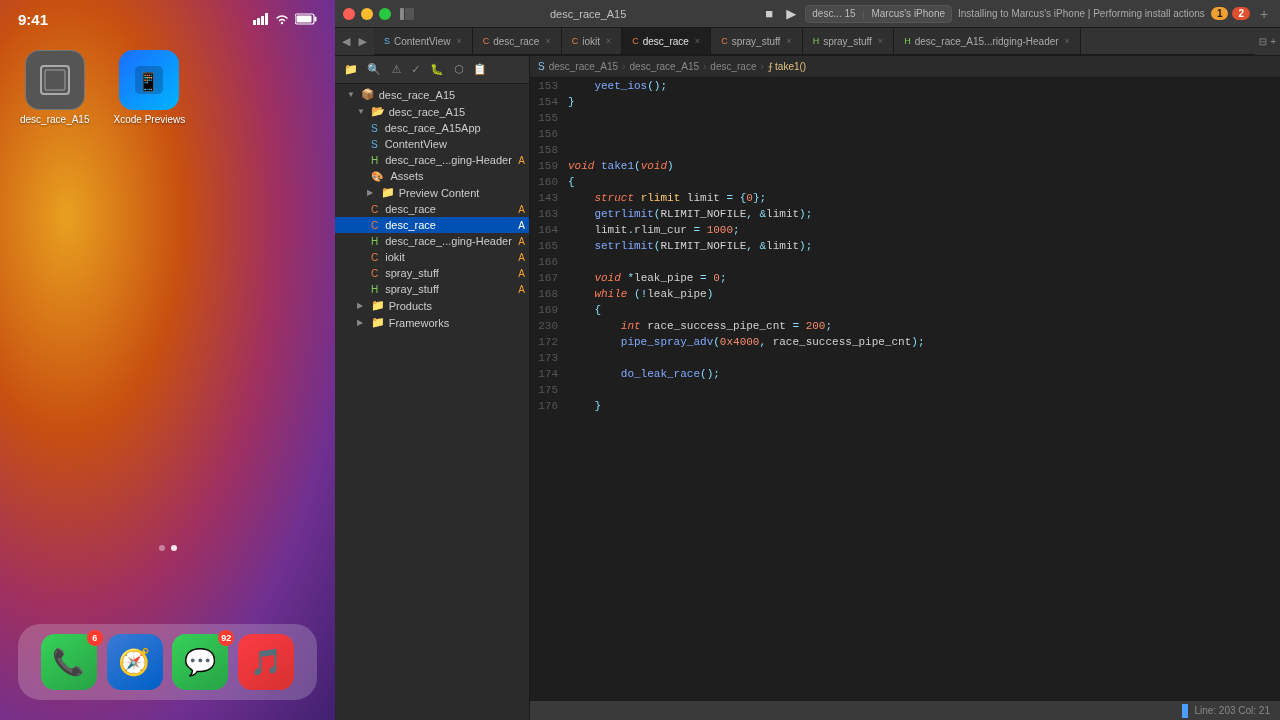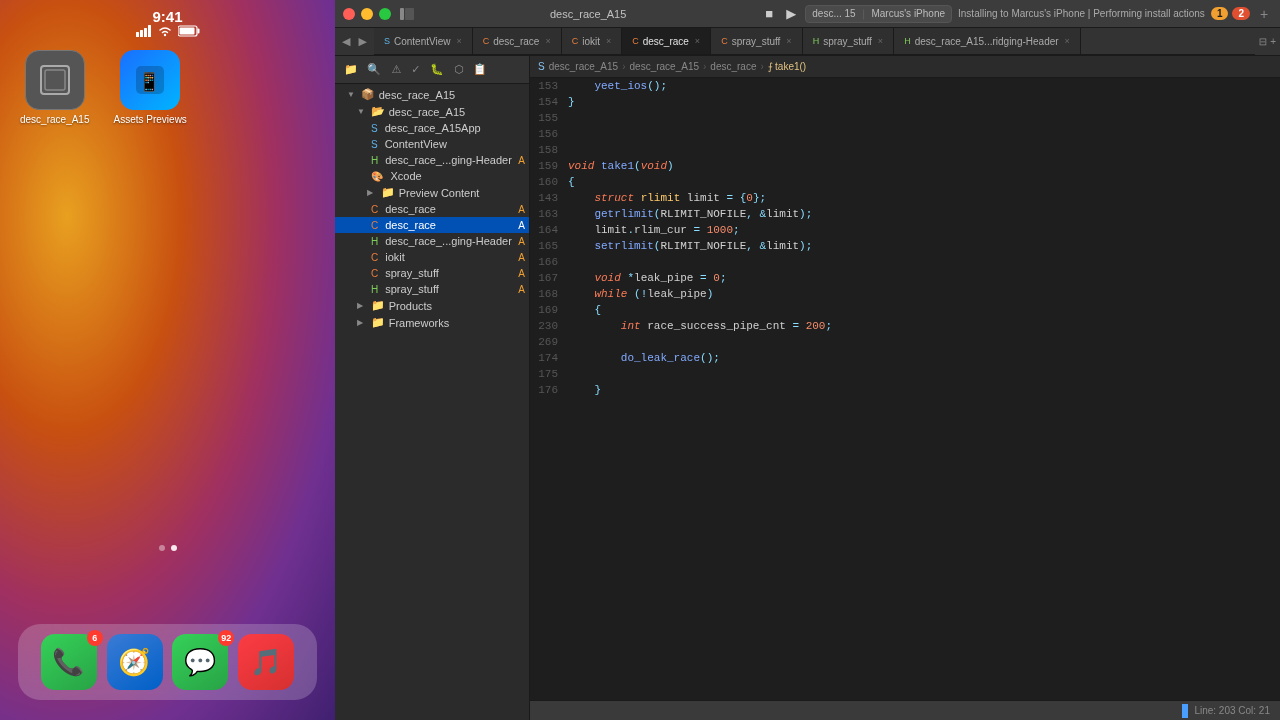--- a/index.html
+++ b/index.html
@@ -8,21 +8,21 @@
     
     .ios-side {
       position: absolute; left: 0; top: 0; width: 335px; height: 720px;
       background: radial-gradient(ellipse at 20% 30%, #e8a020 0%, #c85010 30%, #a03060 55%, #703090 75%, #402070 100%);
       overflow: hidden;
     }
 
     
     .ios-status-bar {
       display: flex; justify-content: space-between; align-items: center;
-      padding: 8px 18px 0; height: 30px; flex-direction: column;
+      padding: 8px 18px 0; height: 30px;
     }
     .ios-time { color: #fff; font-size: 15px; font-weight: 600; }
     .ios-status-icons { display: flex; align-items: center; gap: 6px; }
     .ios-status-icons svg { fill: white; }
 
     
     .ios-home-screen { padding: 20px 20px 0; }
     .ios-icon-row { display: flex; gap: 24px; margin-bottom: 8px; }
     .ios-app-icon {
       display: flex; flex-direction: column; align-items: center; gap: 4px;
@@ -200,21 +200,21 @@
         <span class="ios-icon-label">desc_race_A15</span>
       </div>
 
       <div class="ios-app-icon">
         <div class="ios-icon-img" style="background: linear-gradient(135deg,#1a6fff,#00b4ff);">
           <svg width="36" height="36" viewBox="0 0 36 36">
             <rect x="4" y="4" width="28" height="28" rx="5" fill="rgba(0,0,0,0.2)"></rect>
             <text x="18" y="26" font-size="18" text-anchor="middle" fill="white">📱</text>
           </svg>
         </div>
-        <span class="ios-icon-label">Assets Previews</span>
+        <span class="ios-icon-label">Xcode Previews</span>
       </div>
     </div>
   </div>
 
   <div class="page-dots">
     <div class="page-dot"></div>
     <div class="page-dot active"></div>
   </div>
 
   <div class="ios-dock">
@@ -373,21 +373,21 @@
         <div class="tree-item">
           <span class="indent" style="width:28px;"></span>
           <span style="color:#7ecc5a;font-size:10px;margin-right:3px;">H</span>
           <span>desc_race_...ging-Header</span>
           <span class="tree-badge">A</span>
         </div>
 
         <div class="tree-item">
           <span class="indent" style="width:28px;"></span>
           <span style="color:#e8a860;font-size:10px;margin-right:3px;">🎨</span>
-          <span>Xcode</span>
+          <span>Assets</span>
         </div>
 
         <div class="tree-item">
           <span class="indent" style="width:24px;"></span>
           <span class="tree-arrow">▶</span>
           <span style="color:#88c4f0;font-size:11px;">📁</span>
           <span>Preview Content</span>
         </div>
 
         <div class="tree-item">
@@ -542,23 +542,27 @@
           <span class="line-num">169</span>
           <span class="line-content">    <span class="punct">{</span></span>
         </div>
 
         <div class="code-line">
           <span class="line-num">230</span>
           <span class="line-content">        <span class="kw">int</span> race_success_pipe_cnt <span class="punct">=</span> <span class="num">200</span><span class="punct">;</span></span>
         </div>
 
 
-
-        <div class="code-line">
-          <span class="line-num">269</span>
+        <div class="code-line">
+          <span class="line-num">172</span>
+          <span class="line-content">        <span class="fn">pipe_spray_adv</span><span class="punct">(</span><span class="num">0x4000</span><span class="punct">,</span> race_success_pipe_cnt<span class="punct">);</span></span>
+        </div>
+
+        <div class="code-line">
+          <span class="line-num">173</span>
           <span class="line-content"> </span>
         </div>
 
         <div class="code-line">
           <span class="line-num">174</span>
           <span class="line-content">        <span class="fn">do_leak_race</span><span class="punct">();</span></span>
         </div>
 
         <div class="code-line">
           <span class="line-num">175</span>

